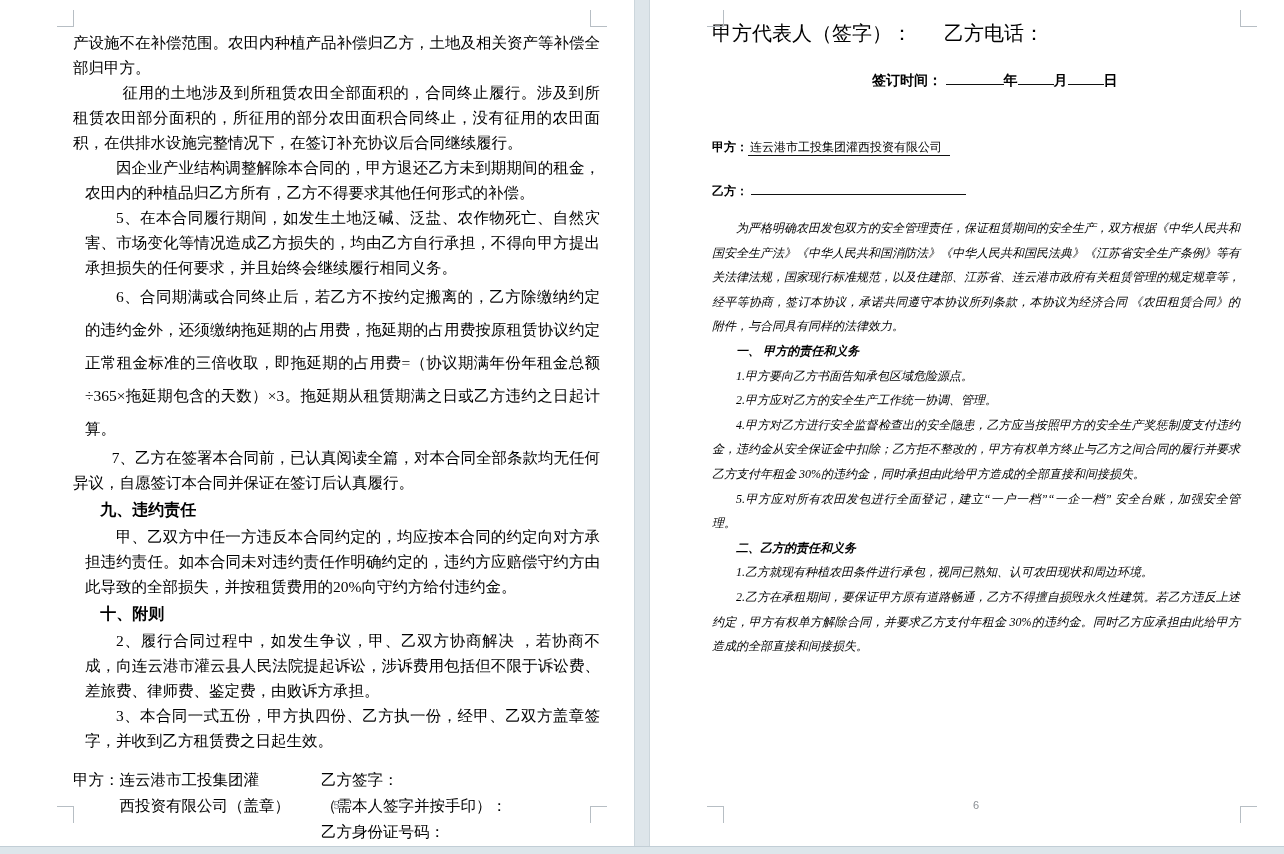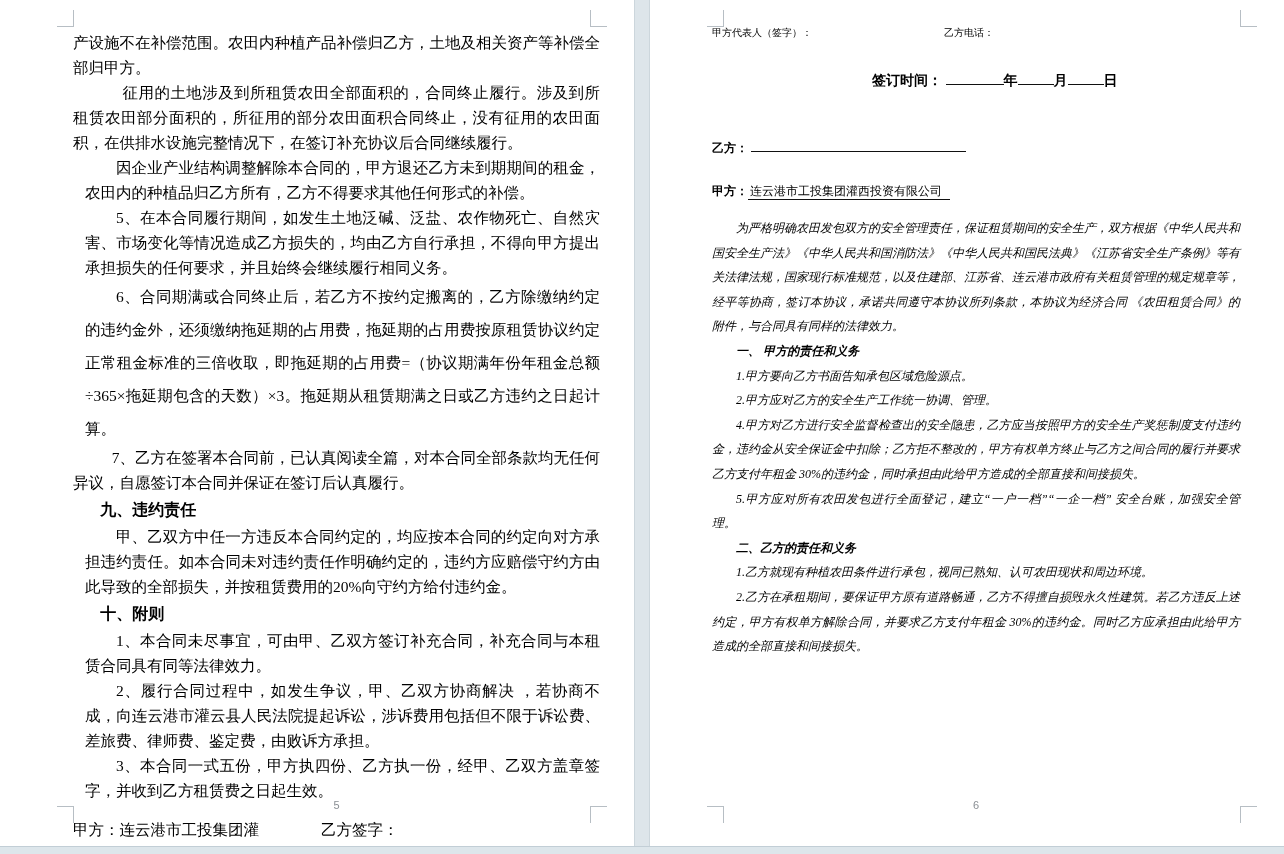--- a/index.html
+++ b/index.html
@@ -39,21 +39,21 @@
   .sig-a .l2 { padding-left:3em; }
   .sig-b { flex:1; }
 
   .pgno { position:absolute; top:799px; font-size:11px; color:#8a8f94;
     font-family:"Liberation Sans",sans-serif; }
   .pgno-5 { left:73px;  width:527px; text-align:center; }
   .pgno-6 { left:712px; width:528px; text-align:center; }
 
   
   .p6 { font-size:12px; }
-  .p6 .hdr-row { font-size:10px; line-height:18px; display:flex; }
+  .p6 .hdr-row { font-size:20px; line-height:18px; display:flex; }
   .p6 .hdr-row .rep { width:232px; }
   .p6 .time-block { margin:26px 0 0 160px; font-size:14px; font-weight:bold;
     line-height:26px; }
   .blank { display:inline-block; border-bottom:1px solid #111; height:14px;
     vertical-align:baseline; }
   .blank.w58 { width:58px; } .blank.w36 { width:36px; } .blank.w215 { width:215px; }
 
   .p6 .doc-title { text-align:center; font-size:16px; font-weight:bold;
     letter-spacing:0.55em; margin:52px 0 0 0; line-height:22px; }
 
@@ -75,21 +75,20 @@
   <div class="page page-left p5">
     <p>产设施不在补偿范围。农田内种植产品补偿归乙方，土地及相关资产等补偿全部归甲方。</p>
     <p class="ind3">征用的土地涉及到所租赁农田全部面积的，合同终止履行。涉及到所租赁农田部分面积的，所征用的部分农田面积合同终止，没有征用的农田面积，在供排水设施完整情况下，在签订补充协议后合同继续履行。</p>
     <p class="ind2">因企业产业结构调整解除本合同的，甲方退还乙方未到期期间的租金，农田内的种植品归乙方所有，乙方不得要求其他任何形式的补偿。</p>
     <p class="ind2">5、在本合同履行期间，如发生土地泛碱、泛盐、农作物死亡、自然灾害、市场变化等情况造成乙方损失的，均由乙方自行承担，不得向甲方提出承担损失的任何要求，并且始终会继续履行相同义务。</p>
     <p class="ind2 wide">6、合同期满或合同终止后，若乙方不按约定搬离的，乙方除缴纳约定的违约金外，还须缴纳拖延期的占用费，拖延期的占用费按原租赁协议约定正常租金标准的三倍收取，即拖延期的占用费=（协议期满年份年租金总额÷365×拖延期包含的天数）×3。拖延期从租赁期满之日或乙方违约之日起计算。</p>
     <p class="ind25">7、乙方在签署本合同前，已认真阅读全篇，对本合同全部条款均无任何异议，自愿签订本合同并保证在签订后认真履行。</p>
     <h3>九、违约责任</h3>
     <p class="ind2">甲、乙双方中任一方违反本合同约定的，均应按本合同的约定向对方承担违约责任。如本合同未对违约责任作明确约定的，违约方应赔偿守约方由此导致的全部损失，并按租赁费用的20%向守约方给付违约金。</p>
     <h3>十、附则</h3>
-    <p class="ind2">1、本合同未尽事宜，可由甲、乙双方签订补充合同，补充合同与本租赁合同具有同等法律效力。</p>
     <p class="ind2">2、履行合同过程中，如发生争议，甲、乙双方协商解决 ，若协商不成，向连云港市灌云县人民法院提起诉讼，涉诉费用包括但不限于诉讼费、差旅费、律师费、鉴定费，由败诉方承担。</p>
     <p class="ind2">3、本合同一式五份，甲方执四份、乙方执一份，经甲、乙双方盖章签字，并收到乙方租赁费之日起生效。</p>
 
     <div class="sig-block">
       <div class="sig-a">
         <div class="l1">甲方：连云港市工投集团灌</div>
         <div class="l2">西投资有限公司（盖章）</div>
       </div>
       <div class="sig-b">
         <div>乙方签字：</div>
@@ -107,24 +106,24 @@
 
     <div class="time-block">
       <div>
         <span>签订时间：</span>
         <span class="blank w58"></span><span>年</span><span class="blank w36"></span><span>月</span><span class="blank w36"></span><span>日</span>
       </div>
     </div>
 
 
     <div class="party">
-      <span class="lbl">乙方：</span> <span class="blank w215"></span>
+      <span class="lbl">甲方：</span><span class="val">连云港市工投集团灌西投资有限公司</span>
     </div>
     <div class="party">
-      <span class="lbl">甲方：</span><span class="val">连云港市工投集团灌西投资有限公司</span>
+      <span class="lbl">乙方：</span> <span class="blank w215"></span>
     </div>
 
     <div class="body">
       <p>为严格明确农田发包双方的安全管理责任，保证租赁期间的安全生产，双方根据《中华人民共和国安全生产法》《中华人民共和国消防法》《中华人民共和国民法典》《江苏省安全生产条例》等有关法律法规，国家现行标准规范，以及住建部、江苏省、连云港市政府有关租赁管理的规定规章等，经平等协商，签订本协议，承诺共同遵守本协议所列条款，本协议为经济合同 《农田租赁合同》的附件，与合同具有同样的法律效力。</p>
       <p class="sec">一、 甲方的责任和义务</p>
       <p>1.甲方要向乙方书面告知承包区域危险源点。</p>
       <p>2.甲方应对乙方的安全生产工作统一协调、管理。</p>
       <p>4.甲方对乙方进行安全监督检查出的安全隐患，乙方应当按照甲方的安全生产奖惩制度支付违约金，违约金从安全保证金中扣除；乙方拒不整改的，甲方有权单方终止与乙方之间合同的履行并要求乙方支付年租金 30%的违约金，同时承担由此给甲方造成的全部直接和间接损失。</p>
       <p>5.甲方应对所有农田发包进行全面登记，建立“一户一档”“一企一档” 安全台账，加强安全管理。</p>
       <p class="sec">二、乙方的责任和义务</p>

